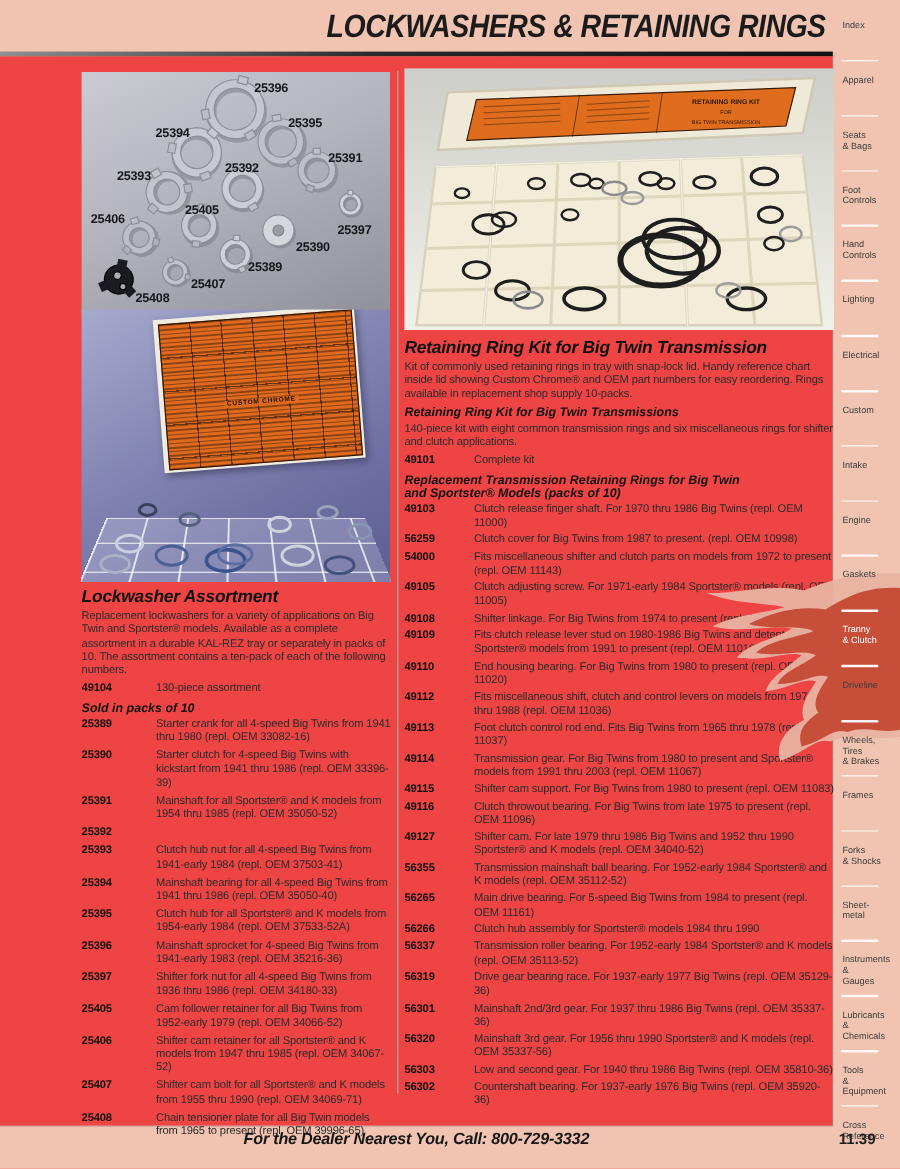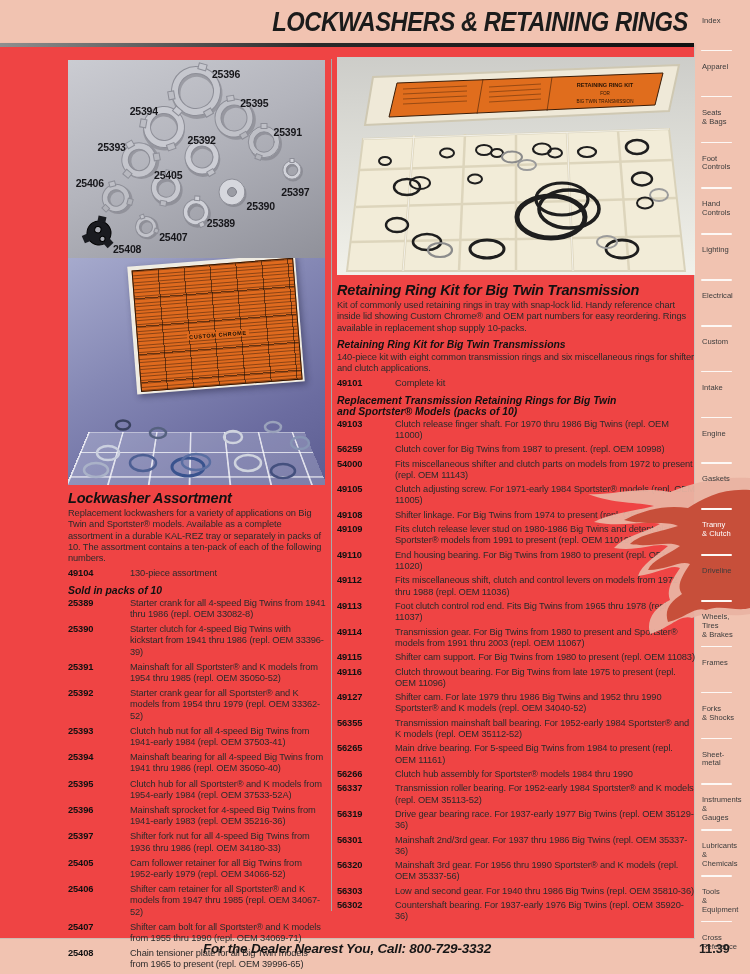--- a/index.html
+++ b/index.html
@@ -283,33 +283,32 @@
     <section class="lw-section">
       <h2 class="section-heading">Lockwasher Assortment</h2>
       <p class="body-text">Replacement lockwashers for a variety of applications on Big Twin and Sportster® models. Available as a complete assortment in a durable KAL-REZ tray or separately in packs of 10. The assortment contains a ten-pack of each of the following numbers.</p>
       <div class="item kit-row">
         <span class="pn">49104</span>
         <span class="pd">130-piece assortment</span>
       </div>
       <h3 class="sub-heading">Sold in packs of 10</h3>
       <div class="item">
           <span class="pn">25389</span>
-          <span class="pd">Starter crank for all 4-speed Big Twins from 1941 thru 1986 (repl. OEM 33082-8)</span>
+          <span class="pd">Starter crank for all 4-speed Big Twins from 1941 thru 1980 (repl. OEM 33082-16)</span>
         </div>
         <div class="item">
           <span class="pn">25390</span>
           <span class="pd">Starter clutch for 4-speed Big Twins with kickstart from 1941 thru 1986 (repl. OEM 33396-39)</span>
         </div>
         <div class="item">
           <span class="pn">25391</span>
           <span class="pd">Mainshaft for all Sportster® and K models from 1954 thru 1985 (repl. OEM 35050-52)</span>
         </div>
         <div class="item">
           <span class="pn">25392</span>
-          <span class="pd">Starter crank gear for all Sportster® and K models from 1954 thru 1979 (repl. OEM 33362-52)</span>
         </div>
         <div class="item">
           <span class="pn">25393</span>
           <span class="pd">Clutch hub nut for all 4-speed Big Twins from 1941-early 1984 (repl. OEM 37503-41)</span>
         </div>
         <div class="item">
           <span class="pn">25394</span>
           <span class="pd">Mainshaft bearing for all 4-speed Big Twins from 1941 thru 1986 (repl. OEM 35050-40)</span>
         </div>
         <div class="item">

